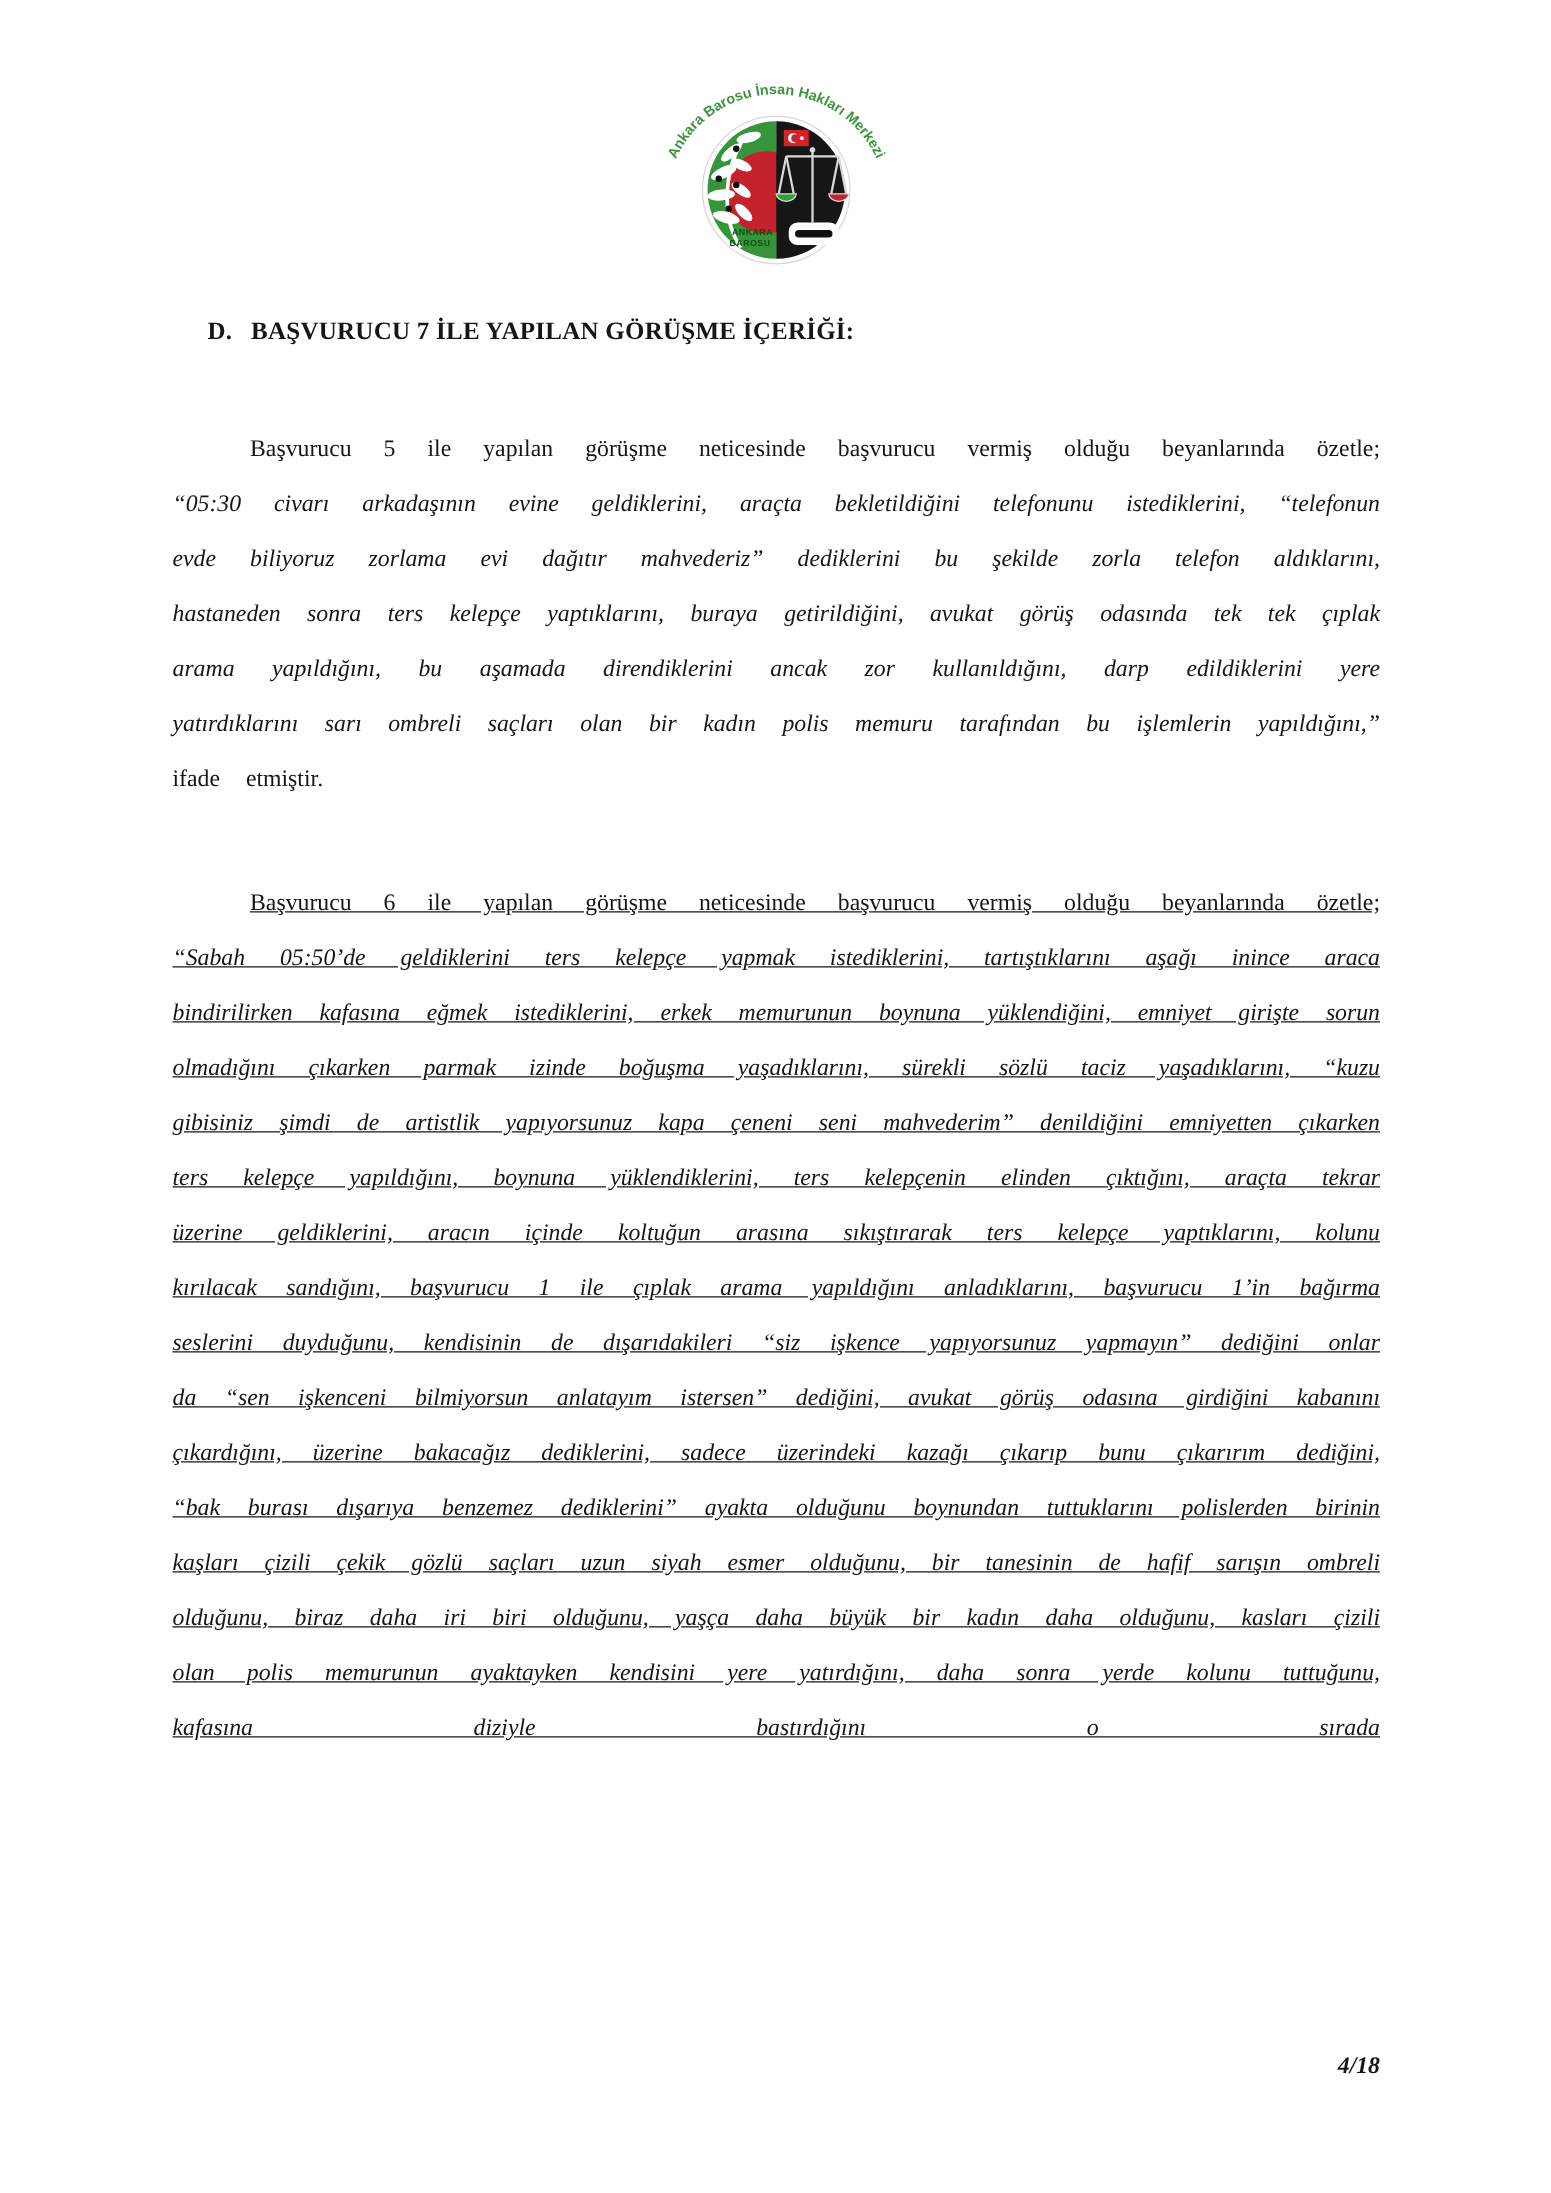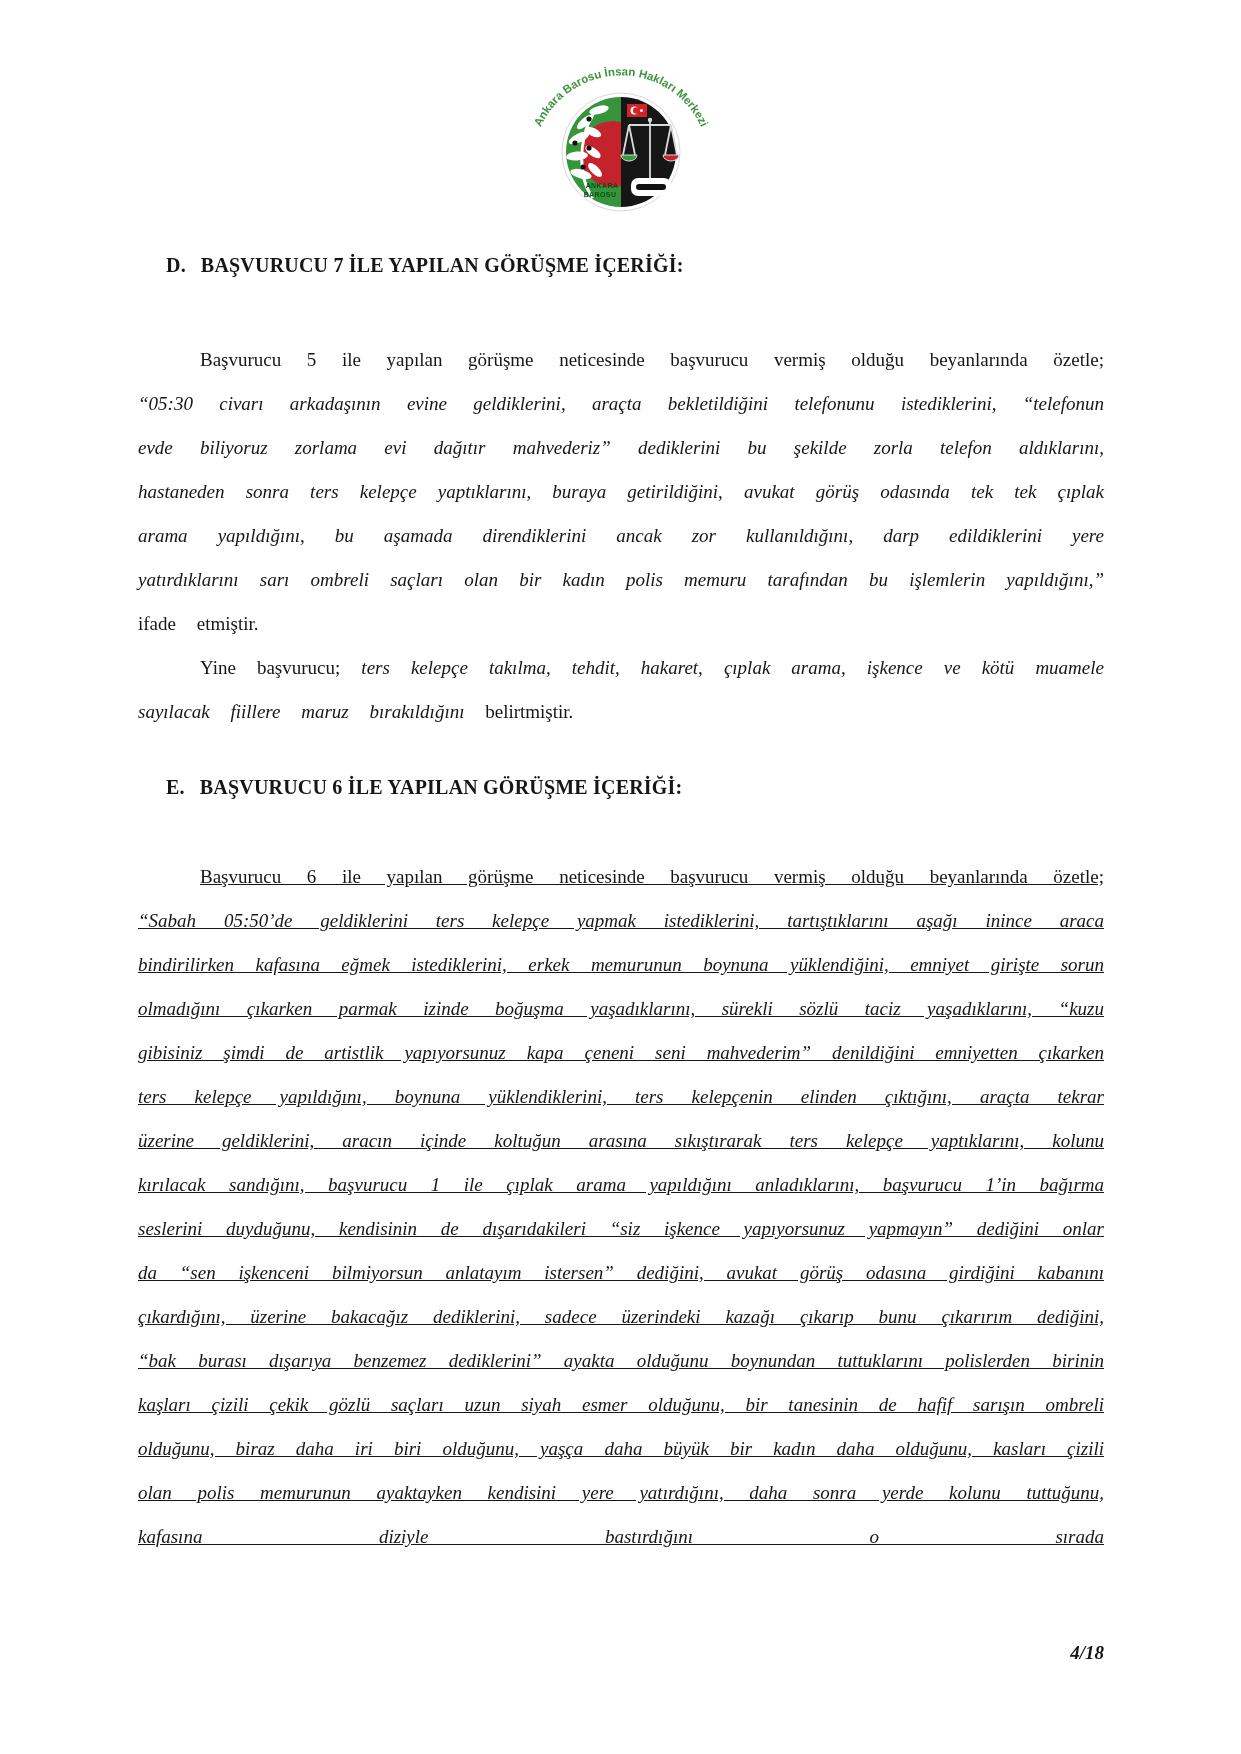--- a/index.html
+++ b/index.html
@@ -139,27 +139,21 @@
   <div class="content">
 
     <h2 class="heading heading-d">
       <span class="h-label">D.</span><span>BAŞVURUCU 7 İLE YAPILAN GÖRÜŞME İÇERİĞİ:</span>
     </h2>
 
     <p class="para p-d1">
       <span class="seg-normal">Başvurucu 5 ile yapılan görüşme neticesinde başvurucu vermiş olduğu beyanlarında özetle; </span><span class="seg-italic">“05:30 civarı arkadaşının evine geldiklerini, araçta bekletildiğini telefonunu istediklerini, “telefonun evde biliyoruz zorlama evi dağıtır mahvederiz” dediklerini bu şekilde zorla telefon aldıklarını, hastaneden sonra ters kelepçe yaptıklarını, buraya getirildiğini, avukat görüş odasında tek tek çıplak arama yapıldığını, bu aşamada direndiklerini ancak zor kullanıldığını, darp edildiklerini yere yatırdıklarını sarı ombreli saçları olan bir kadın polis memuru tarafından bu işlemlerin yapıldığını,” </span><span class="seg-normal">ifade etmiştir.</span>
     </p>
 
-    <p class="para p-d2">
-      <span class="seg-normal">Yine başvurucu; </span><span class="seg-italic">ters kelepçe takılma, tehdit, hakaret, çıplak arama, işkence ve kötü muamele sayılacak fiillere maruz bırakıldığını </span><span class="seg-normal">belirtmiştir.</span>
-    </p>
 
-    <h2 class="heading heading-e">
-      <span class="h-label">E.</span><span>BAŞVURUCU 6  İLE YAPILAN GÖRÜŞME İÇERİĞİ:</span>
-    </h2>
 
     <p class="para p-e1">
       <span class="seg-normal">Başvurucu 6 ile yapılan görüşme neticesinde başvurucu vermiş olduğu beyanlarında özetle; </span><span class="seg-italic">“Sabah 05:50’de geldiklerini ters kelepçe yapmak istediklerini, tartıştıklarını aşağı inince araca bindirilirken kafasına eğmek istediklerini, erkek memurunun boynuna yüklendiğini, emniyet girişte sorun olmadığını çıkarken parmak izinde boğuşma yaşadıklarını, sürekli sözlü taciz yaşadıklarını, “kuzu gibisiniz şimdi de artistlik yapıyorsunuz kapa çeneni seni mahvederim” denildiğini emniyetten çıkarken ters kelepçe yapıldığını, boynuna yüklendiklerini, ters kelepçenin elinden çıktığını, araçta tekrar üzerine geldiklerini, aracın içinde koltuğun arasına sıkıştırarak ters kelepçe yaptıklarını, kolunu kırılacak sandığını, başvurucu 1 ile çıplak arama yapıldığını anladıklarını, başvurucu 1’in bağırma seslerini duyduğunu, kendisinin de dışarıdakileri “siz işkence yapıyorsunuz yapmayın” dediğini onlar da “sen işkenceni bilmiyorsun anlatayım istersen” dediğini, avukat görüş odasına girdiğini kabanını çıkardığını, üzerine bakacağız dediklerini, sadece üzerindeki kazağı çıkarıp bunu çıkarırım dediğini, “bak burası dışarıya benzemez dediklerini” ayakta olduğunu boynundan tuttuklarını polislerden birinin kaşları çizili çekik gözlü saçları uzun siyah esmer olduğunu, bir tanesinin de hafif sarışın ombreli olduğunu, biraz daha iri biri olduğunu, yaşça daha büyük bir kadın daha olduğunu, kasları çizili olan polis memurunun ayaktayken kendisini yere yatırdığını, daha sonra yerde kolunu tuttuğunu, kafasına diziyle bastırdığını o sırada</span>
     </p>
 
   </div>
 
   <div class="page-number">4/18</div>
 
 </div>

